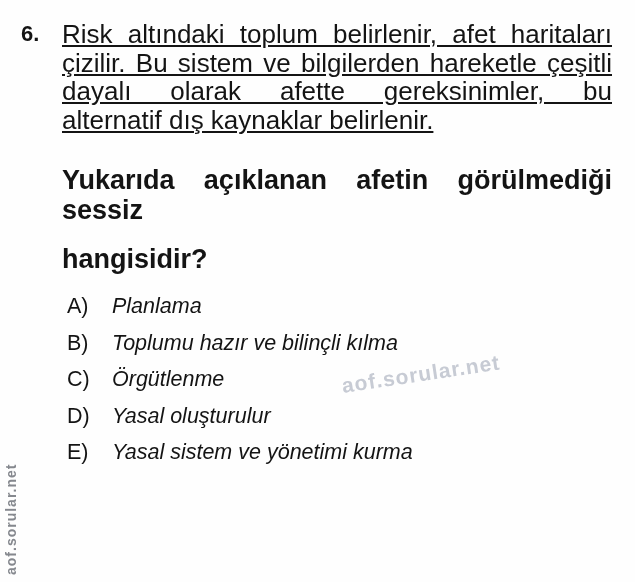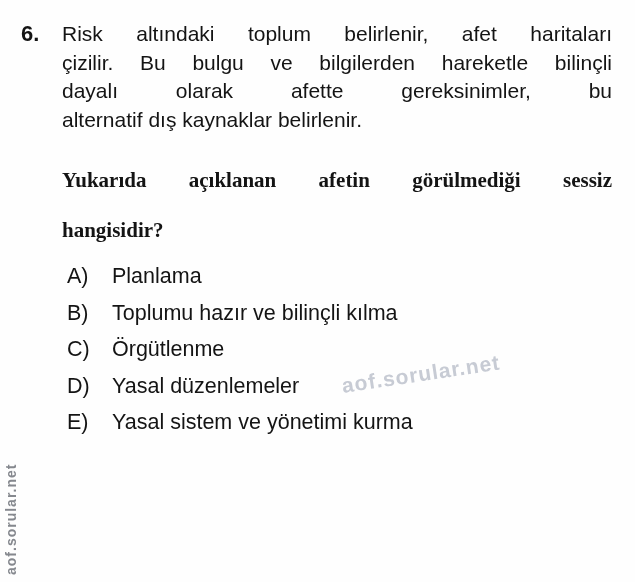--- a/index.html
+++ b/index.html
@@ -22,39 +22,39 @@
     line-height: 28.7px;
     text-align: left;
   }
   .textcol {
     position: absolute;
     left: 62px;
     top: 20px;
     width: 550px;
   }
   .para .line {
-    font-size: 21px;
+    font-size: 26px;
     line-height: 28.7px;
     text-align: justify;
     text-align-last: justify;
     white-space: normal;
+    text-decoration: underline;
   }
   .para .line.last {
     text-align-last: left;
   }
   .stem {
     margin-top: 31px;
     font-weight: bold;
   }
   .stem .line {
-    font-size: 21px;
+    font-size: 27px;
     line-height: 29.8px;
     text-align: justify;
     text-align-last: justify;
-    font-family: Liberation Serif, serif;
   }
   .stem .line.last {
     text-align-last: left;
     margin-top: 20px;
   }
   .options {
     margin-top: 19px;
   }
   .opt {
     display: flex;
@@ -63,20 +63,21 @@
     margin-bottom: 12.5px;
   }
   .opt-letter {
     width: 50px;
     flex: 0 0 50px;
     padding-left: 5px;
     box-sizing: border-box;
   }
   .opt-text {
     flex: 1;
+    font-style: italic;
   }
   .wm-diagonal {
     position: absolute;
     left: 342px;
     top: 374px;
     transform: rotate(-8.5deg);
     transform-origin: left center;
     font-size: 21px;
     font-weight: bold;
     letter-spacing: 1px;
@@ -102,21 +103,21 @@
 <body>
 
 <div class="page">
 
   <div class="qnum">6.</div>
 
   <div class="textcol">
 
     <div class="para">
       <div class="line">Risk altındaki toplum belirlenir, afet haritaları</div>
-      <div class="line">çizilir. Bu bulgu ve bilgilerden hareketle bilinçli</div>
+      <div class="line">çizilir. Bu sistem ve bilgilerden hareketle çeşitli</div>
       <div class="line">dayalı olarak afette gereksinimler, bu</div>
       <div class="line last">alternatif dış kaynaklar belirlenir.</div>
     </div>
 
     <div class="stem">
       <div class="line">Yukarıda açıklanan afetin görülmediği sessiz</div>
       <div class="line last">hangisidir?</div>
     </div>
 
     <div class="options">
@@ -127,21 +128,21 @@
       <div class="opt">
         <span class="opt-letter">B)</span>
         <span class="opt-text">Toplumu hazır ve bilinçli kılma</span>
       </div>
       <div class="opt">
         <span class="opt-letter">C)</span>
         <span class="opt-text">Örgütlenme</span>
       </div>
       <div class="opt">
         <span class="opt-letter">D)</span>
-        <span class="opt-text">Yasal düzenlemeler</span>
+        <span class="opt-text">Yasal oluşturulur</span>
       </div>
       <div class="opt">
         <span class="opt-letter">E)</span>
         <span class="opt-text">Yasal sistem ve yönetimi kurma</span>
       </div>
     </div>
 
   </div>
 
   <div class="wm-diagonal">aof.sorular.net</div>

